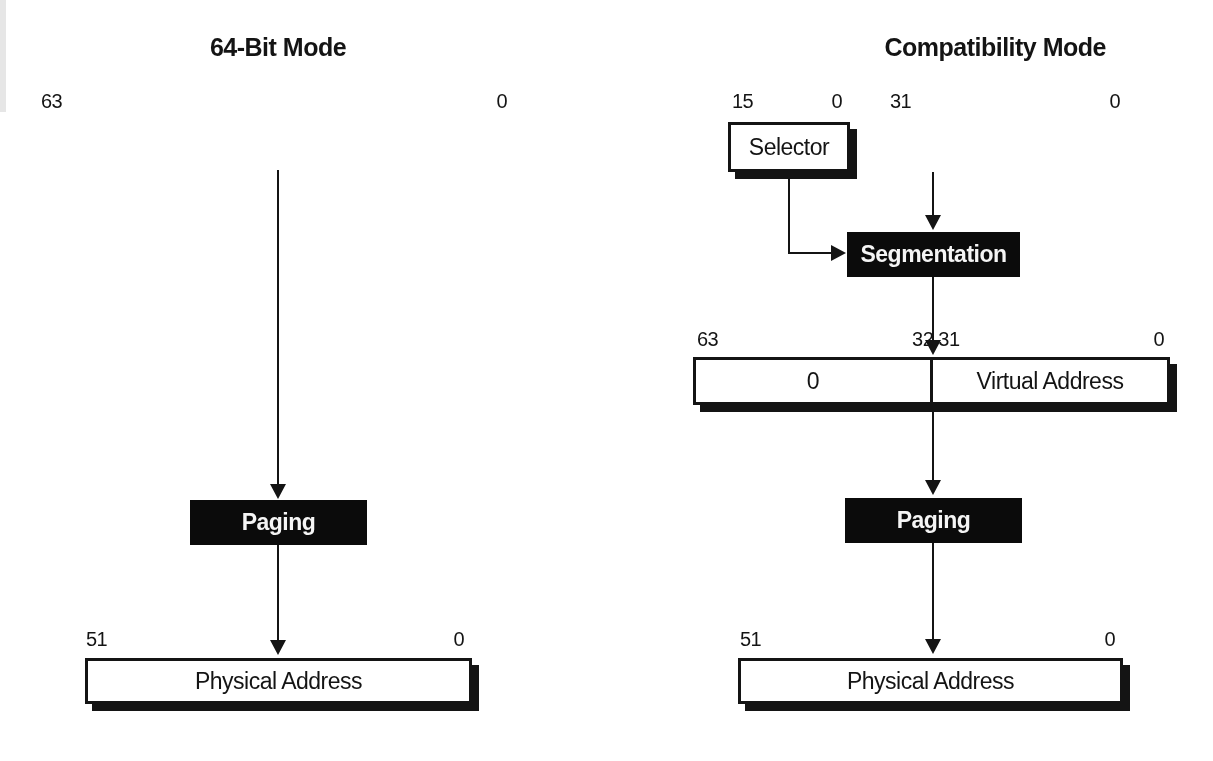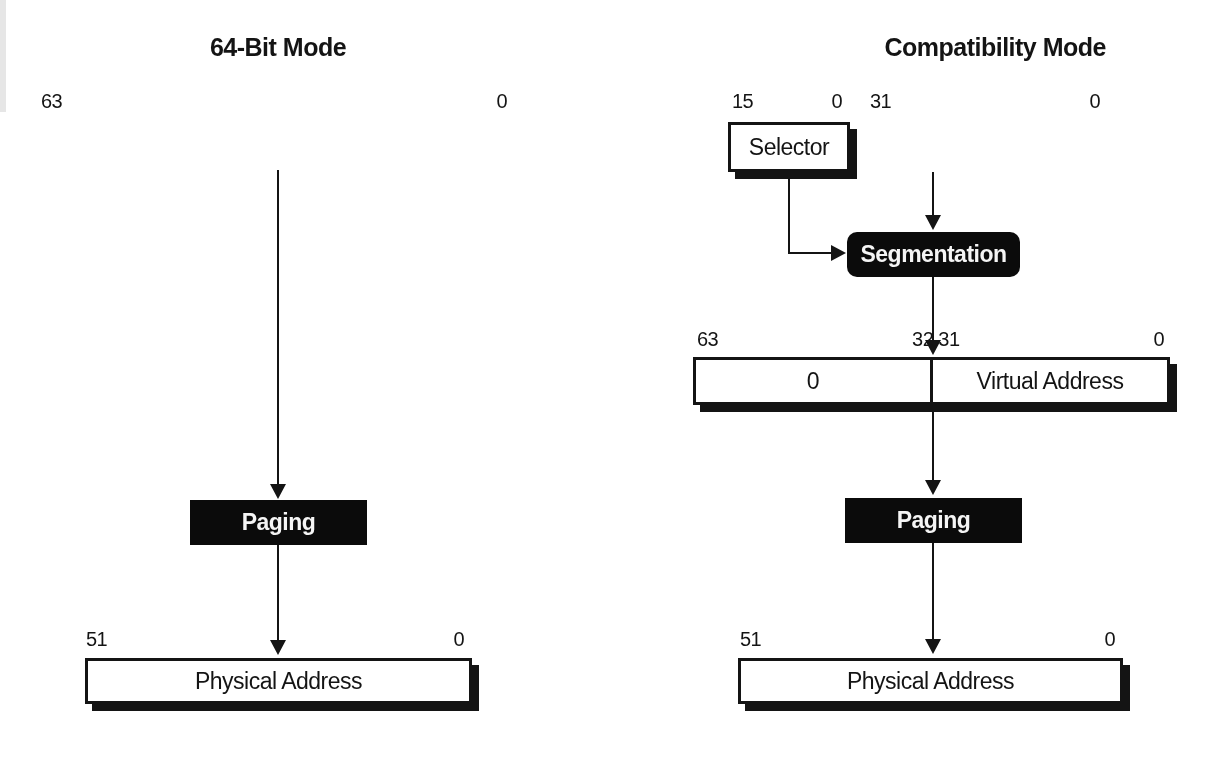--- a/index.html
+++ b/index.html
@@ -131,34 +131,34 @@
 
   <div class="bits" style="left:728px;top:90px;width:122px;padding:0 8px 0 4px;">
     <span>15</span>
     <span>0</span>
   </div>
 
   <div class="wbox" style="left:728px;top:122px;width:122px;height:50px;">
     <span>Selector</span>
   </div>
 
-  <div class="bits" style="left:868px;top:90px;width:240px;padding:0 8px 0 2px;">
+  <div class="bits" style="left:888px;top:90px;width:240px;padding:0 8px 0 2px;">
     <span>31</span>
     <span>0</span>
   </div>
 
 
   <div class="vline" style="left:788px;top:172px;height:82px;"></div>
   <div class="hline" style="left:788px;top:252px;width:44px;"></div>
   <div class="arr-right" style="left:831px;top:245px;"></div>
 
   <div class="vline" style="left:932px;top:172px;height:44px;"></div>
   <div class="arr-down" style="left:925px;top:215px;"></div>
 
-  <div class="bbox" style="left:847px;top:232px;width:173px;height:45px;border-radius:10px;">
+  <div class="bbox" style="left:847px;top:232px;width:173px;height:45px;">
     <span>Segmentation</span>
   </div>
 
   <div class="vline" style="left:932px;top:277px;height:64px;"></div>
   <div class="arr-down" style="left:925px;top:340px;"></div>
 
   <div class="bits" style="left:693px;top:328px;width:477px;padding:0 6px 0 4px;">
     <span>63</span>
     <span>32 31</span>
     <span>0</span>

